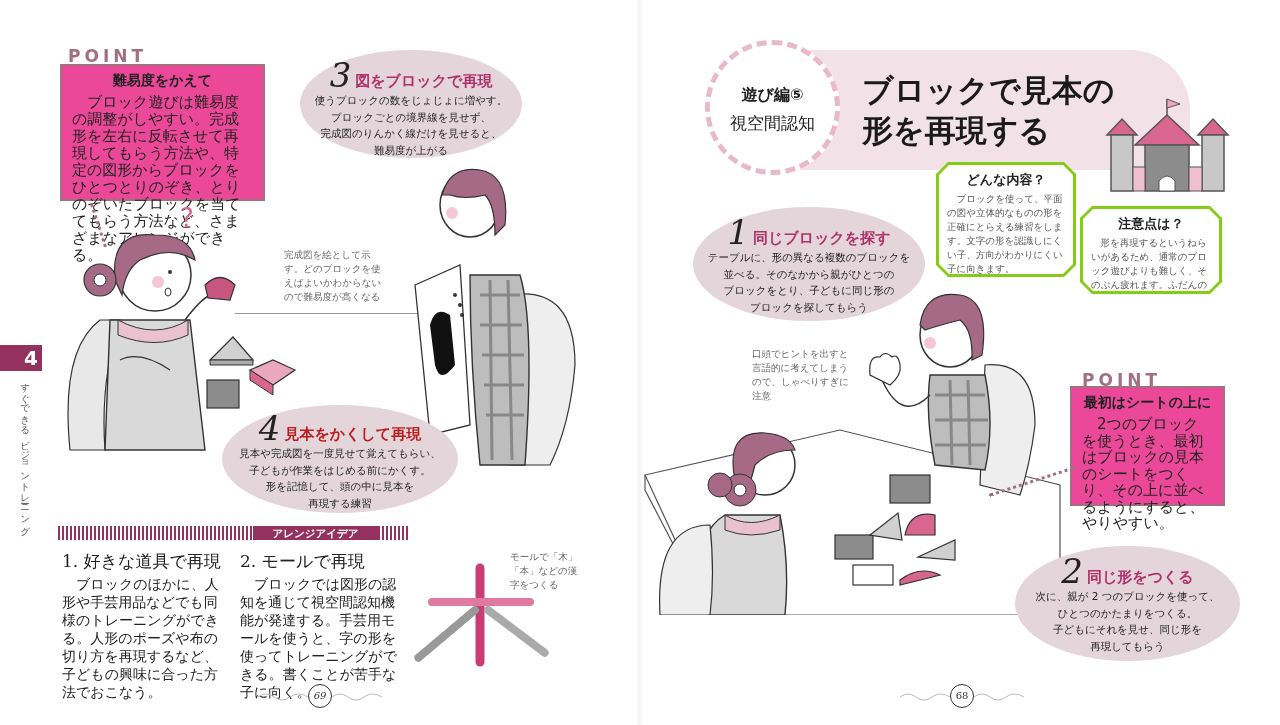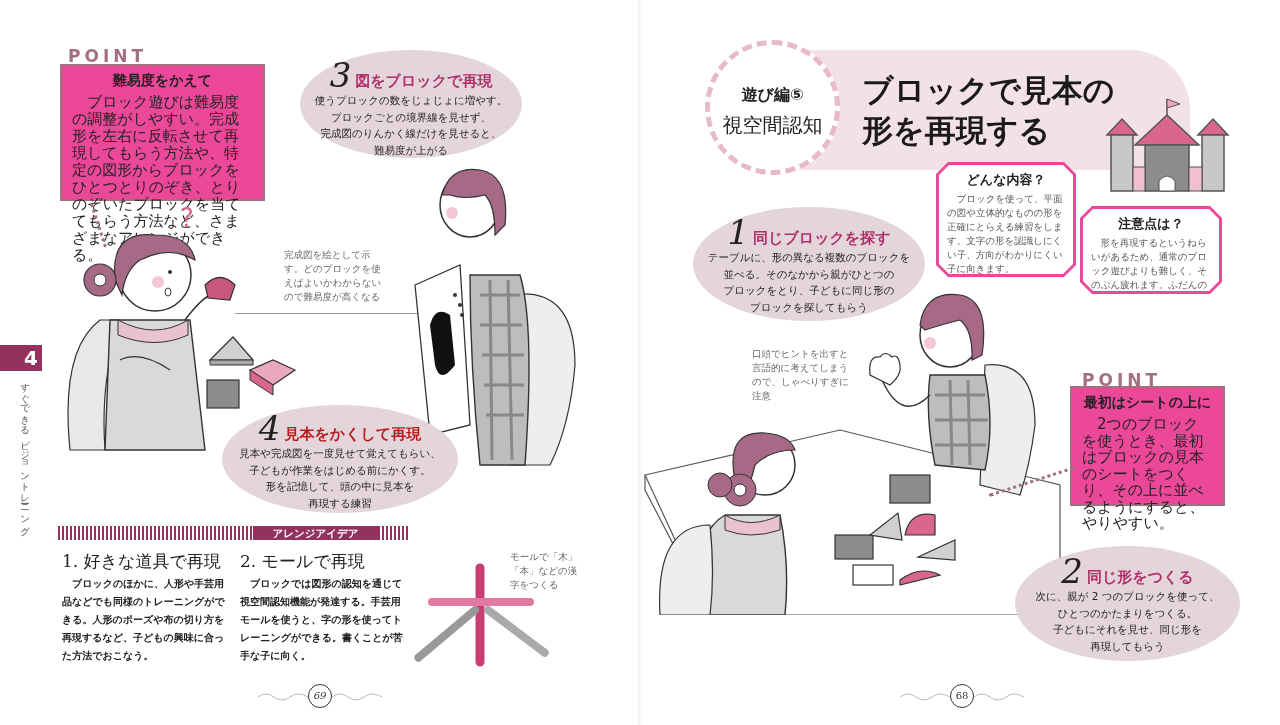--- a/index.html
+++ b/index.html
@@ -19,37 +19,37 @@
   .oval .num{font-family:"DejaVu Serif",serif;font-style:italic;font-size:34px;line-height:34px;color:#222;}
   .oval .h{font-weight:bold;font-size:15px;line-height:22px;}
   .oval .b{font-size:10.5px;line-height:16.5px;color:#222;}
 
   .note{position:absolute;font-size:9.5px;line-height:14px;color:#666;}
 
   
   .arrange-bar{position:absolute;left:58px;top:526px;width:352px;height:14px;background:repeating-linear-gradient(90deg,#93325e 0 2px,#ffffff 2px 4px);}
   .arrange-bar .lbl{position:absolute;left:195px;top:0;width:125px;height:14px;background:#93325e;color:#fff;font-size:10.5px;font-weight:bold;text-align:center;line-height:14px;}
   .arr-title{position:absolute;font-family:"DejaVu Serif",serif;font-size:17px;color:#222;}
-  .arr-body{position:absolute;font-size:10px;line-height:18px;color:#222;text-indent:1em;font-weight:bold;}
+  .arr-body{position:absolute;font-size:14px;line-height:18px;color:#222;text-indent:1em;}
 
   
   .side-tab{position:absolute;left:0;top:345px;width:42px;height:26px;background:#93325e;color:#fff;font-weight:bold;font-size:20px;text-align:right;padding-right:4px;box-sizing:border-box;line-height:26px;}
   .side-vert{position:absolute;left:20px;top:376px;writing-mode:vertical-rl;font-size:9.5px;color:#555;line-height:11px;}
 
   
   .pn{position:absolute;display:flex;align-items:center;gap:0;}
   .pn .circ{width:22px;height:22px;border:1.2px solid #333;border-radius:50%;text-align:center;line-height:22px;font-family:"DejaVu Serif",serif;font-size:10px;font-style:italic;color:#333;}
 
   
   .title-band{position:absolute;left:770px;top:50px;width:420px;height:120px;background:#f3e1e8;border-radius:0 60px 0 0;}
   .title-circle{position:absolute;left:705px;top:40px;width:135px;height:135px;border-radius:50%;border:5px dashed #e8b9c9;box-sizing:border-box;background:#fff;text-align:center;}
   .title-circle .a{font-weight:bold;font-size:16px;margin-top:40px;color:#222;}
-  .title-circle .b{font-family:"DejaVu Serif",serif;font-size:20px;margin-top:6px;color:#222;}
+  .title-circle .b{font-family:"DejaVu Serif",serif;font-size:17px;margin-top:6px;color:#222;}
   .main-title{position:absolute;left:862px;top:70px;font-weight:bold;font-size:31px;line-height:40px;color:#1a1a1a;}
-  .oct-wrap{position:absolute;background:#ec4899;clip-path:polygon(12px 0,calc(100% - 12px) 0,100% 12px,100% calc(100% - 12px),calc(100% - 12px) 100%,12px 100%,0 calc(100% - 12px),0 12px);}
+  .oct-wrap{position:absolute;background:#84cc16;clip-path:polygon(12px 0,calc(100% - 12px) 0,100% 12px,100% calc(100% - 12px),calc(100% - 12px) 100%,12px 100%,0 calc(100% - 12px),0 12px);}
   .oct-inner{position:absolute;left:3px;top:3px;right:3px;bottom:3px;background:#fff;clip-path:polygon(10px 0,calc(100% - 10px) 0,100% 10px,100% calc(100% - 10px),calc(100% - 10px) 100%,10px 100%,0 calc(100% - 10px),0 10px);padding:6px 8px;box-sizing:border-box;}
   .oct-inner .ttl{font-weight:bold;font-size:13px;text-align:center;color:#222;}
   .oct-inner .txt{font-size:9.5px;line-height:14px;color:#555;text-indent:1em;margin-top:3px;}
 
   .dotline{position:absolute;border-left:3px dotted #a3707f;}
 </style>
 </head>
 <body>
 
 <div class="gutter"></div>

